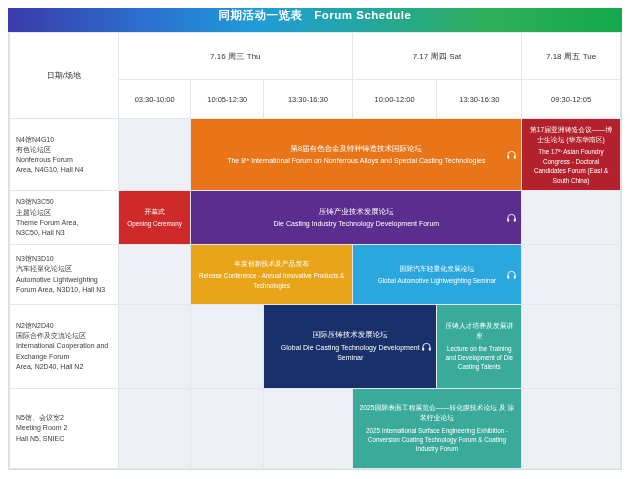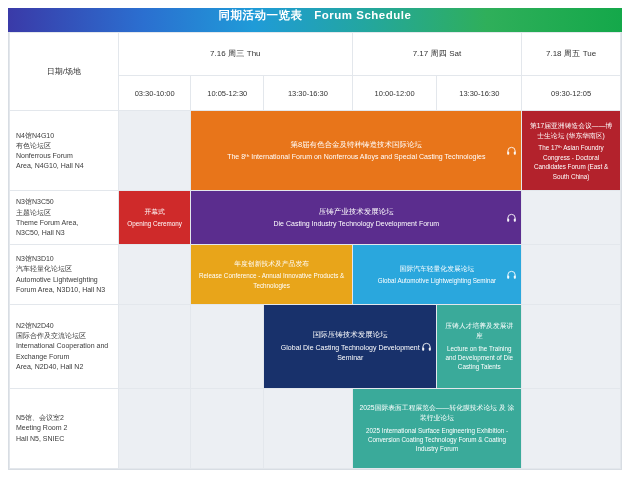--- a/index.html
+++ b/index.html
@@ -110,21 +110,21 @@
 
         <tr class="hrow2">
           <td class="timehdr">03:30-10:00</td>
           <td class="timehdr">10:05-12:30</td>
           <td class="timehdr">13:30-16:30</td>
           <td class="timehdr">10:00-12:00</td>
           <td class="timehdr">13:30-16:30</td>
           <td class="timehdr">09:30-12:05</td>
         </tr>
 
-        <tr style="height:80px;">
+        <tr style="height:72px;">
           <td class="rowlabel">
             <span class="cn">N4馆N4G10</span>
             <span class="cn">有色论坛区</span>
             <span class="en">Nonferrous Forum</span>
             <span class="en">Area, N4G10, Hall N4</span>
           </td>
           <td class="empty"></td>
           <td colspan="4" class="sess c-orange">
             <span class="cn">第8届有色合金及特种铸造技术国际论坛</span>
             <span class="en">The 8ᵗʰ International Forum on Nonferrous Alloys and Special Casting Technologies</span>

